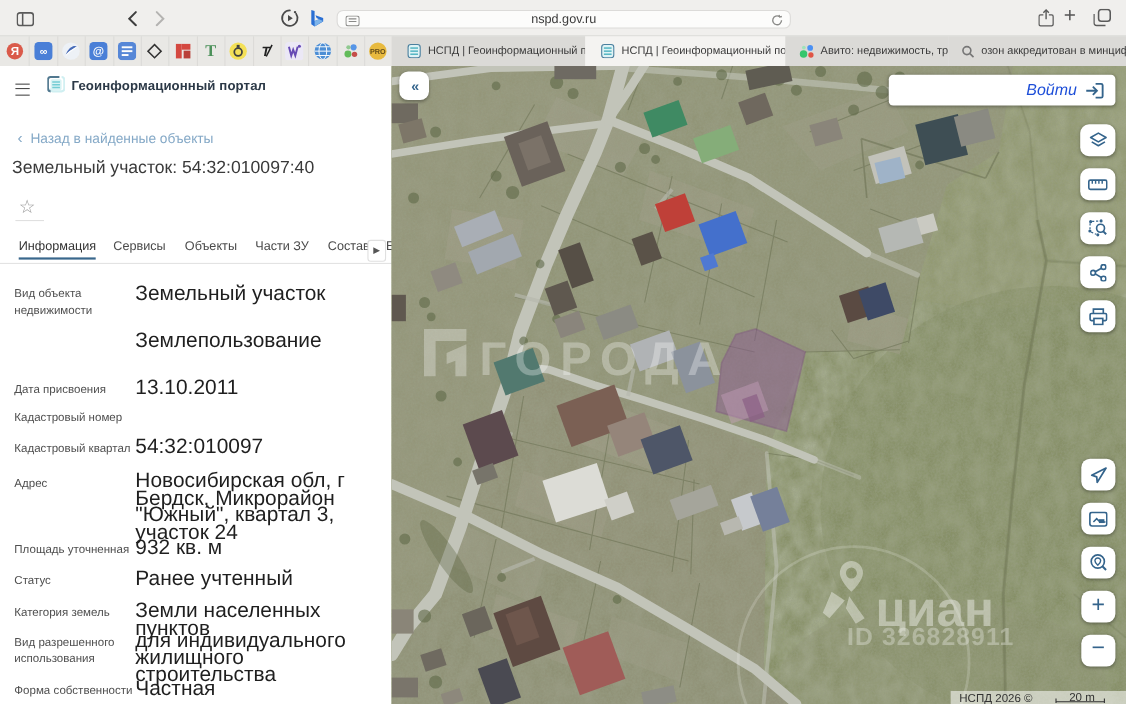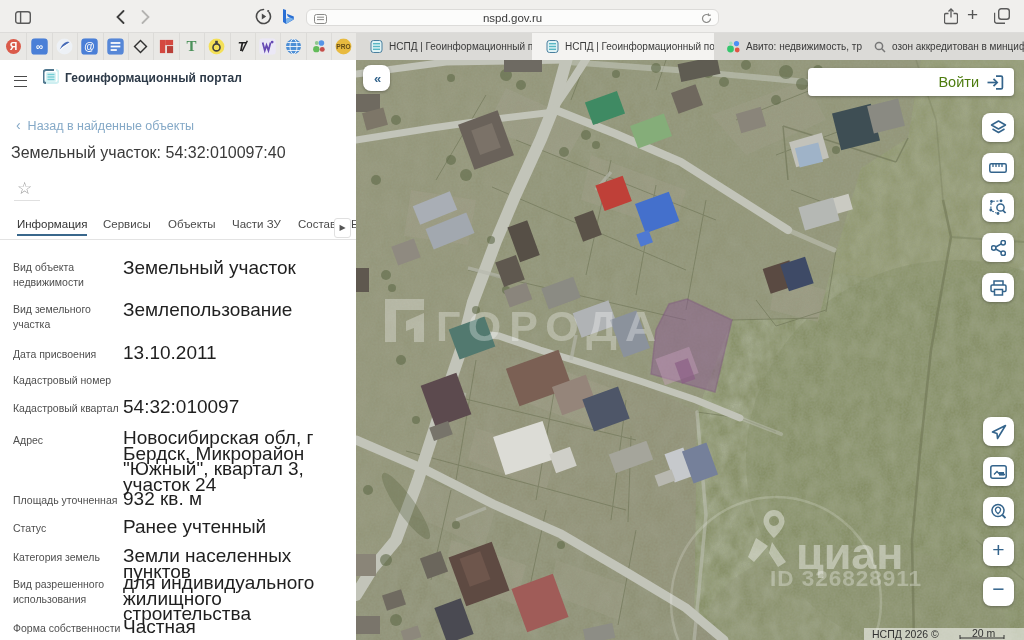--- a/index.html
+++ b/index.html
@@ -226,21 +226,20 @@
     <span style="left:103px">Сервисы</span>
     <span style="left:168px">Объекты</span>
     <span style="left:232px">Части ЗУ</span>
     <span style="left:298px">Состав</span>
     <span style="left:351px">ЕГ</span>
   </div>
   <div class="abs" style="left:334px;top:154px;width:15px;height:18px;border:1px solid #e0e0e0;border-radius:3px;background:#fff;font-size:8px;color:#555;text-align:center;line-height:18px;">▶</div>
 
   <div class="rowlbl" style="left:13px;top:196px">Вид объекта недвижимости</div>
   <div class="rowval" style="top:196px">Земельный участок</div>
-  <div class="rowlbl" style="left:13px;top:238px">Вид земельного участка</div>
   <div class="rowval" style="top:238px">Землепользование</div>
   <div class="rowlbl" style="left:13px;top:283px">Дата присвоения</div>
   <div class="rowval" style="top:281px">13.10.2011</div>
   <div class="rowlbl" style="left:13px;top:309px">Кадастровый номер</div>
   <div class="rowlbl" style="left:13px;top:337px">Кадастровый квартал</div>
   <div class="rowval" style="top:335px">54:32:010097</div>
   <div class="rowlbl" style="left:13px;top:369px">Адрес</div>
   <div class="rowval" style="top:366px">Новосибирская обл, г Бердск, Микрорайон "Южный", квартал 3, участок 24</div>
   <div class="rowlbl" style="left:13px;top:429px">Площадь уточненная</div>
   <div class="rowval" style="top:427px">932 кв. м</div>
@@ -483,21 +482,21 @@
   <rect x="508" y="568" width="160" height="12" fill="#ffffff" opacity=".55"></rect>
   <text x="516" y="578" font-size="10.5" fill="#333">НСПД 2026 ©</text>
   <path d="M604,579 v-4 M648,579 v-4 M604,578 h44" stroke="#333" stroke-width="1" fill="none"></path>
   <text x="616" y="577" font-size="10.5" fill="#333">20 m</text>
 </svg>
 
 <div class="mbtn" style="left:7px;top:5px;width:27px;height:26px;">
       <span style="color:#34648c;font-size:13px;font-weight:bold;letter-spacing:-2px;">«</span>
     </div>
 <div class="mbtn" style="left:452px;top:8px;width:206px;height:28px;border-radius:4px;justify-content:flex-end;padding-right:10px;box-sizing:border-box;gap:8px;">
-  <span style="color:#4d7c0f;font-size:14.5px;">Войти</span>
+  <span style="color:#1d4ed8;font-size:14.5px;font-style:italic;">Войти</span>
   <svg width="17" height="15" viewBox="0 0 17 15">
         <path d="M9 1.2 h5 a1.4 1.4 0 0 1 1.4 1.4 v9.8 a1.4 1.4 0 0 1 -1.4 1.4 h-5" fill="none" stroke="#34648c" stroke-width="1.7"></path>
         <line x1="0.5" y1="7.5" x2="10" y2="7.5" stroke="#34648c" stroke-width="1.7"></line>
         <path d="M6.5 3.8 L10.2 7.5 6.5 11.2" fill="none" stroke="#34648c" stroke-width="1.7"></path>
       </svg>
 </div>
 
 <div class="mbtn" style="left:626px;top:53px;width:32px;height:29px;">
       <svg width="17" height="16" viewBox="0 0 17 16">
         <path d="M8.5 1 L15.5 5 8.5 9 1.5 5z" fill="none" stroke="#34648c" stroke-width="1.5" stroke-linejoin="round"></path>

